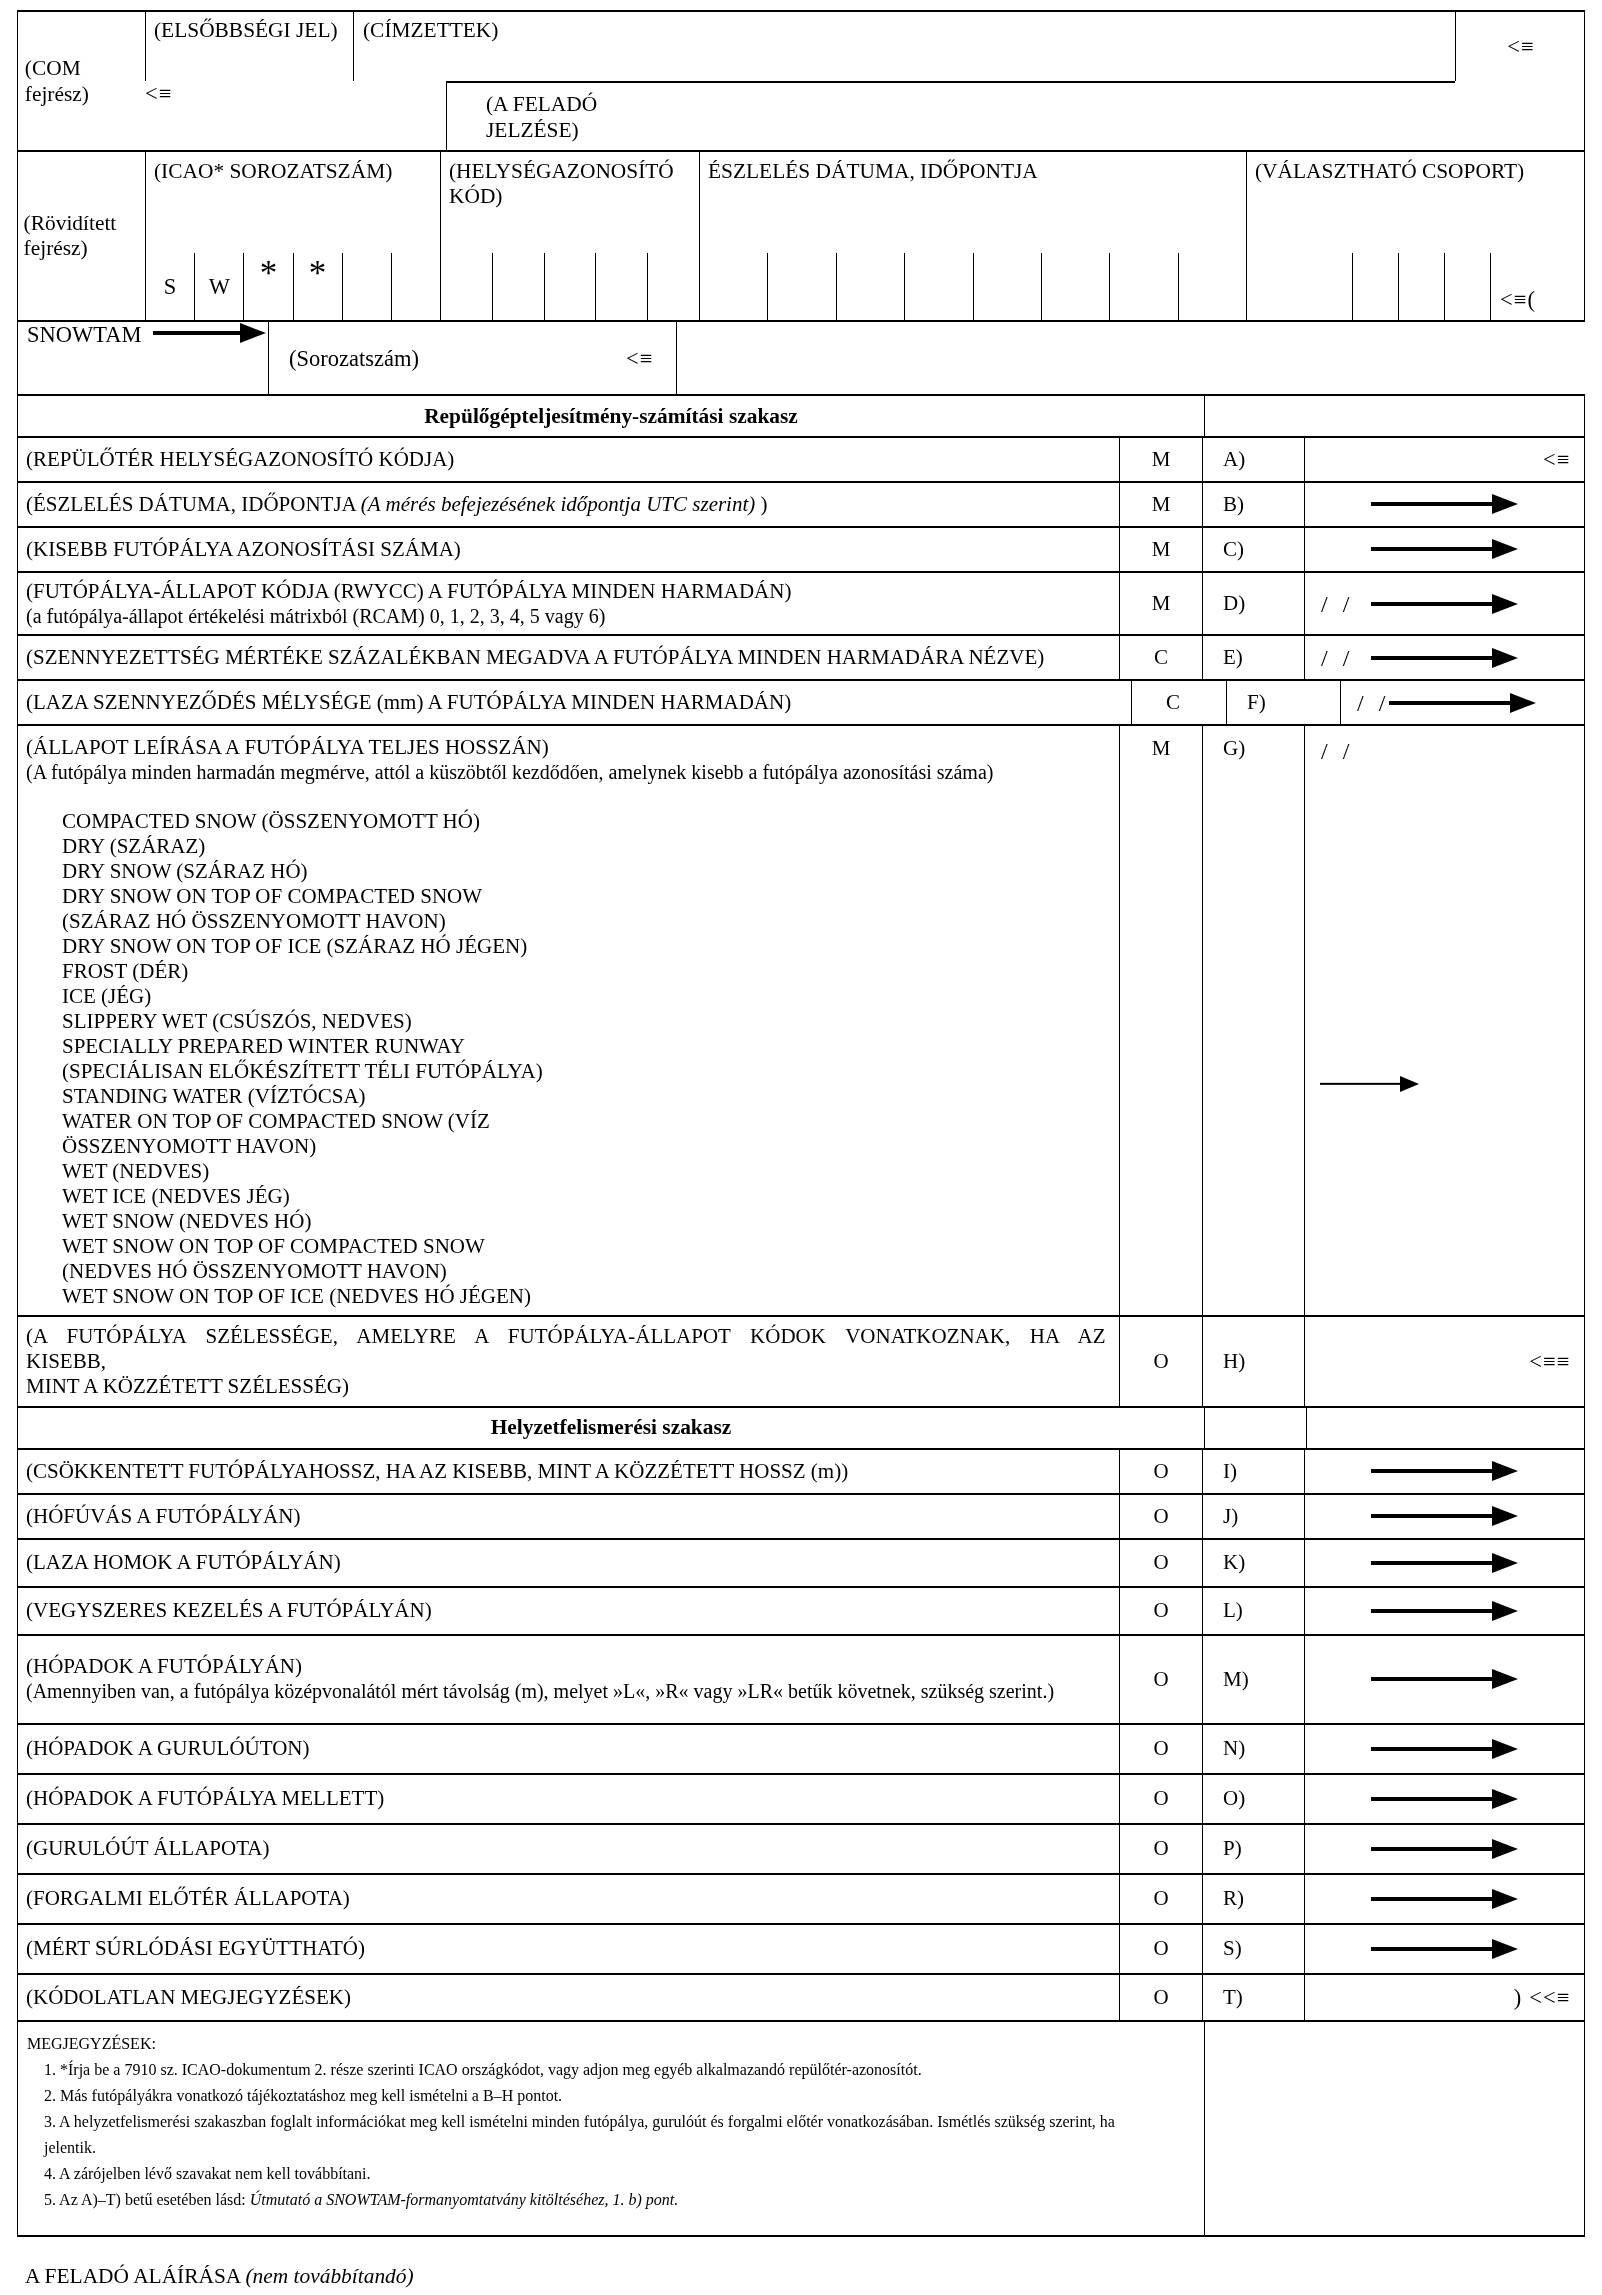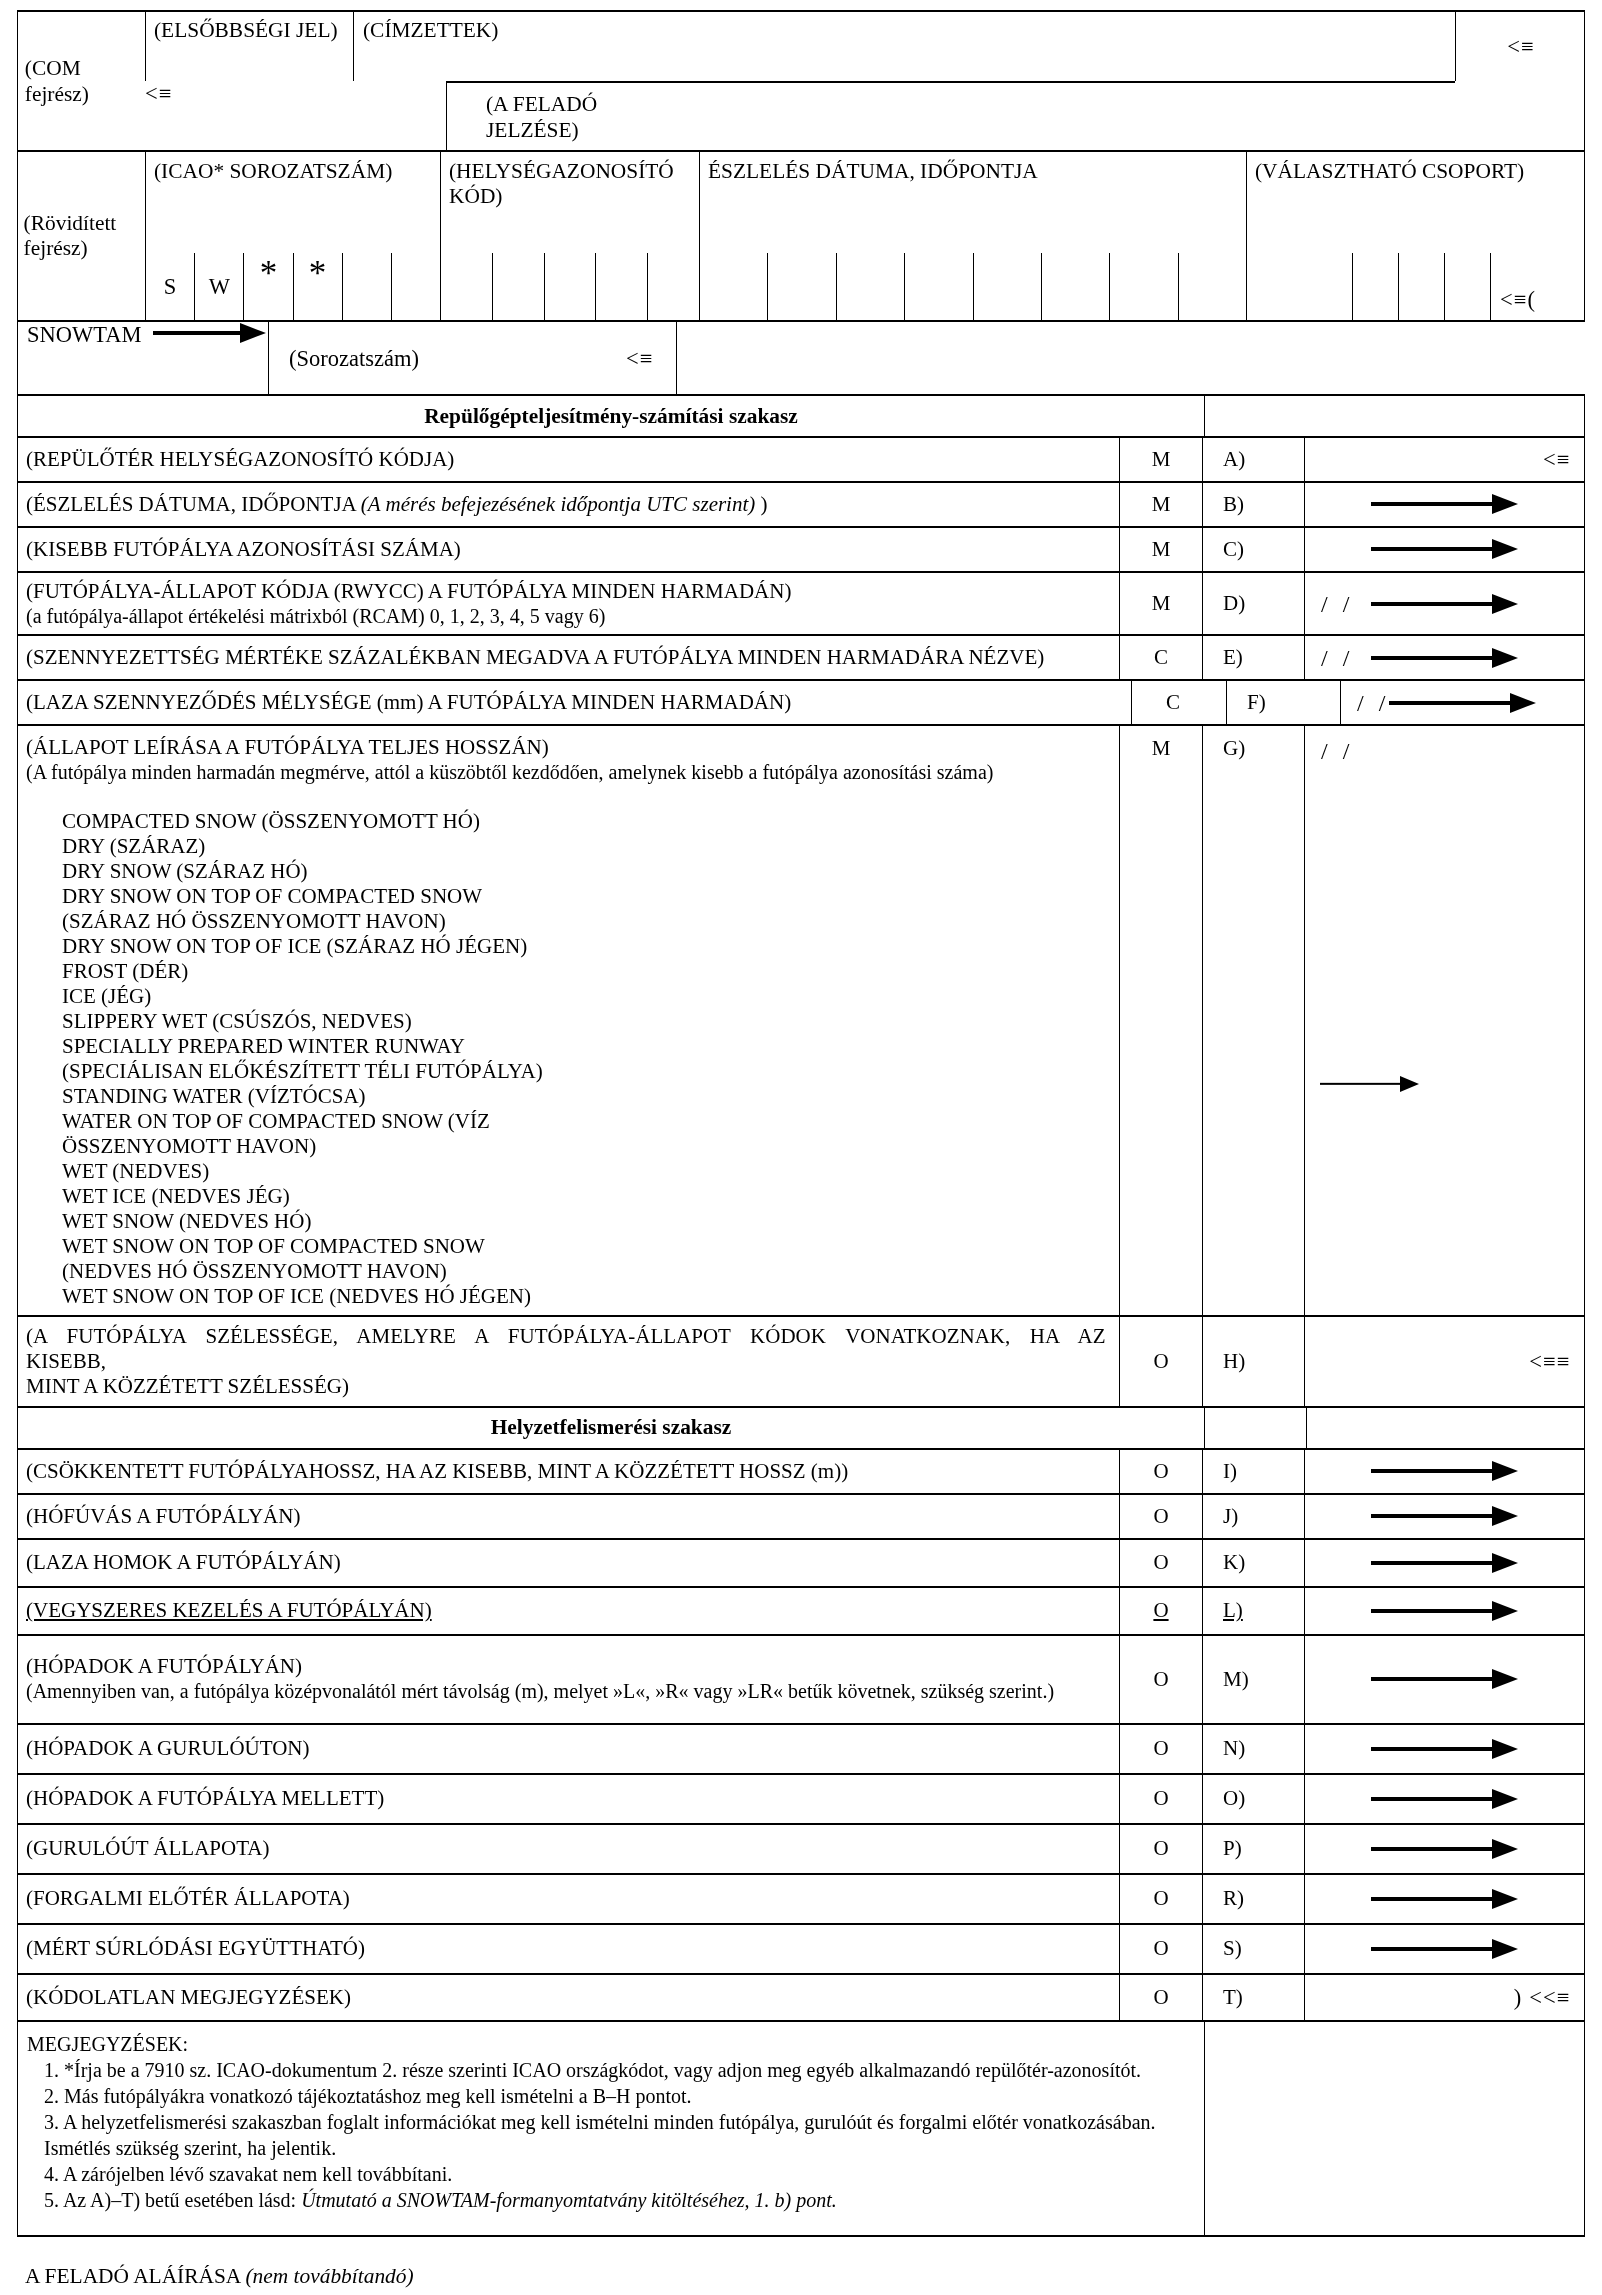--- a/index.html
+++ b/index.html
@@ -65,21 +65,21 @@
   .v-top .c-desc { padding-top:9px; }
   .slashes { position:absolute; left:16px; top:50%; transform:translateY(-50%); font-size:24px; letter-spacing:4.5px; white-space:nowrap; }
   .field-top .slashes { top:12.4px; transform:none; }
   .fmark { margin-left:auto; font-size:22.5px; letter-spacing:1.1px; white-space:nowrap; }
   .small2 { font-size:20px; }
   .g-list { padding-left:36px; margin-top:24px; }
   .just { text-align:justify; text-align-last:justify; }
   .it { font-style:italic; }
 
   
-  .notesrow .c-span1 { display:block; padding:9px 34px 11.3px 9px; font-size:20px; line-height:26px; }
+  .notesrow .c-span1 { display:block; padding:9px 34px 11.3px 9px; font-size:16px; line-height:26px; }
   .notesrow .note-item { padding-left:17px; }
 
   .signature { margin-top:27px; padding-left:8px; font-size:21.4px; }
 </style>
 </head>
 <body>
 
 <div class="page">
 
   <div class="com-header">
@@ -381,21 +381,21 @@
         <div class="c-flag">
           <span>O</span>
         </div>
         <div class="c-letter">
           <span>K)</span>
         </div>
         <div class="c-field">
           <span class="arr"></span>
         </div>
       </div>
-      <div class="row" style="min-height: 48px; text-decoration: underline;">
+      <div class="row" style="min-height: 48px;">
         <div class="c-desc">
           <div class="dwrap">
             <div><span>(VEGYSZERES KEZELÉS A FUTÓPÁLYÁN)</span></div>
           </div>
         </div>
         <div class="c-flag">
           <span>O</span>
         </div>
         <div class="c-letter">
           <span>L)</span>

